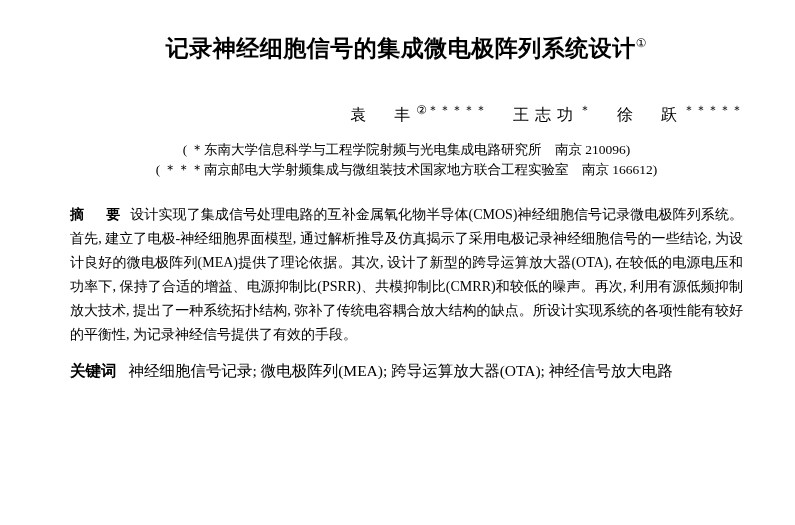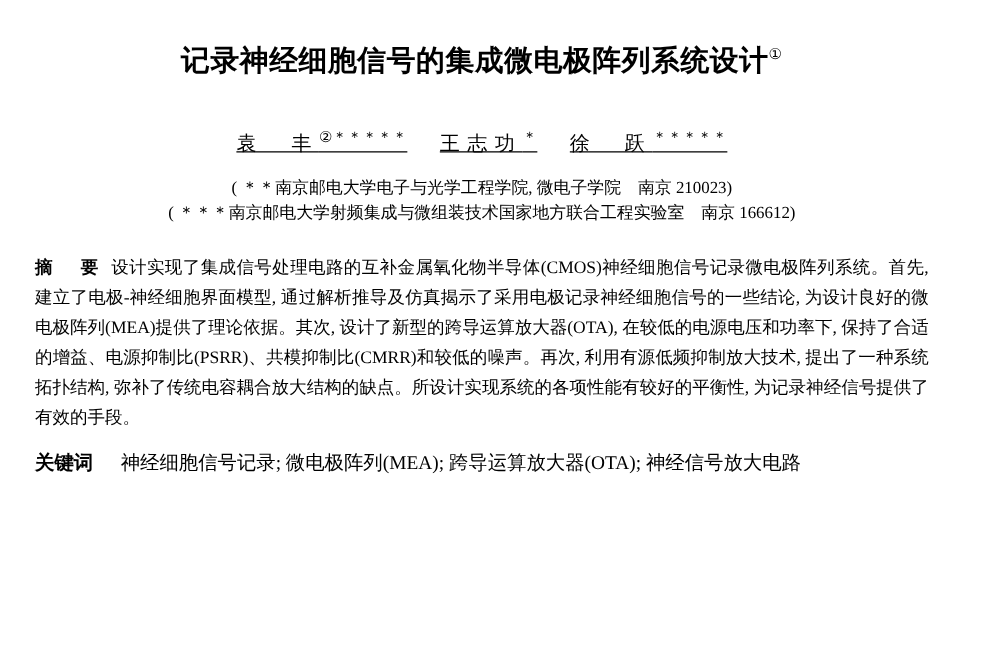--- a/index.html
+++ b/index.html
@@ -11,43 +11,42 @@
     height: 525px;
     background: #ffffff;
     font-family: "Liberation Serif", "DejaVu Serif", serif;
     color: #000000;
     overflow: hidden;
   }
   .page {
     width: 795px;
     height: 525px;
     box-sizing: border-box;
-    padding: 22px 52px 0 28px;
+    padding: 22px 52px 0 70px;
     position: relative;
   }
   .title {
     text-align: center;
     font-size: 23px;
     font-weight: bold;
     letter-spacing: 0.5px;
     margin-top: 12px;
     margin-bottom: 0;
     line-height: 1.3;
   }
   .title .sup {
     font-size: 12px;
     vertical-align: super;
     font-weight: normal;
   }
   .authors {
-    text-align: center;
+    text-align: right;
     font-size: 16px;
     margin-top: 38px;
     letter-spacing: 0.5px;
-    text-decoration: underline;
   }
   .authors .name {
     letter-spacing: 6px;
   }
   .authors .marker {
     font-size: 12px;
     vertical-align: super;
     letter-spacing: 0;
   }
   .authors .gap {
@@ -77,38 +76,38 @@
   }
   .keywords {
     margin-top: 11px;
     font-size: 15.5px;
     line-height: 1.72;
     text-align: justify;
     text-justify: inter-ideograph;
   }
   .kw-lbl {
     font-weight: bold;
-    margin-right: 22px;
+    margin-right: 12px;
   }
 </style>
 </head>
 <body>
 
 <div class="page">
 
   <h1 class="title">
     <span>记录神经细胞信号的集成微电极阵列系统设计</span><span class="sup">①</span>
   </h1>
 
   <div class="authors">
     <span><span class="name">袁　丰</span><span class="marker">②＊＊＊＊＊</span></span><span class="gap"></span><span><span class="name">王志功</span><span class="marker">＊</span></span><span class="gap"></span><span><span class="name">徐　跃</span><span class="marker">＊＊＊＊＊</span></span>
   </div>
 
   <div class="affil">
-    <div>( ＊＊南京邮电大学电子与光学工程学院, 微电子学院　南京 210023)</div>
+    <div>( ＊东南大学信息科学与工程学院射频与光电集成电路研究所　南京 210096)</div>
     <div>( ＊＊＊南京邮电大学射频集成与微组装技术国家地方联合工程实验室　南京 166612)</div>
   </div>
 
   <div class="abstract">
     <span class="lbl">摘　要</span><span class="abstract-body">设计实现了集成信号处理电路的互补金属氧化物半导体(CMOS)神经细胞信号记录微电极阵列系统。首先, 建立了电极-神经细胞界面模型, 通过解析推导及仿真揭示了采用电极记录神经细胞信号的一些结论, 为设计良好的微电极阵列(MEA)提供了理论依据。其次, 设计了新型的跨导运算放大器(OTA), 在较低的电源电压和功率下, 保持了合适的增益、电源抑制比(PSRR)、共模抑制比(CMRR)和较低的噪声。再次, 利用有源低频抑制放大技术, 提出了一种系统拓扑结构, 弥补了传统电容耦合放大结构的缺点。所设计实现系统的各项性能有较好的平衡性, 为记录神经信号提供了有效的手段。</span>
   </div>
 
   <div class="keywords">
     <span class="kw-lbl">关键词</span><span>神经细胞信号记录; 微电极阵列(MEA); 跨导运算放大器(OTA); 神经信号放大电路</span>
   </div>

